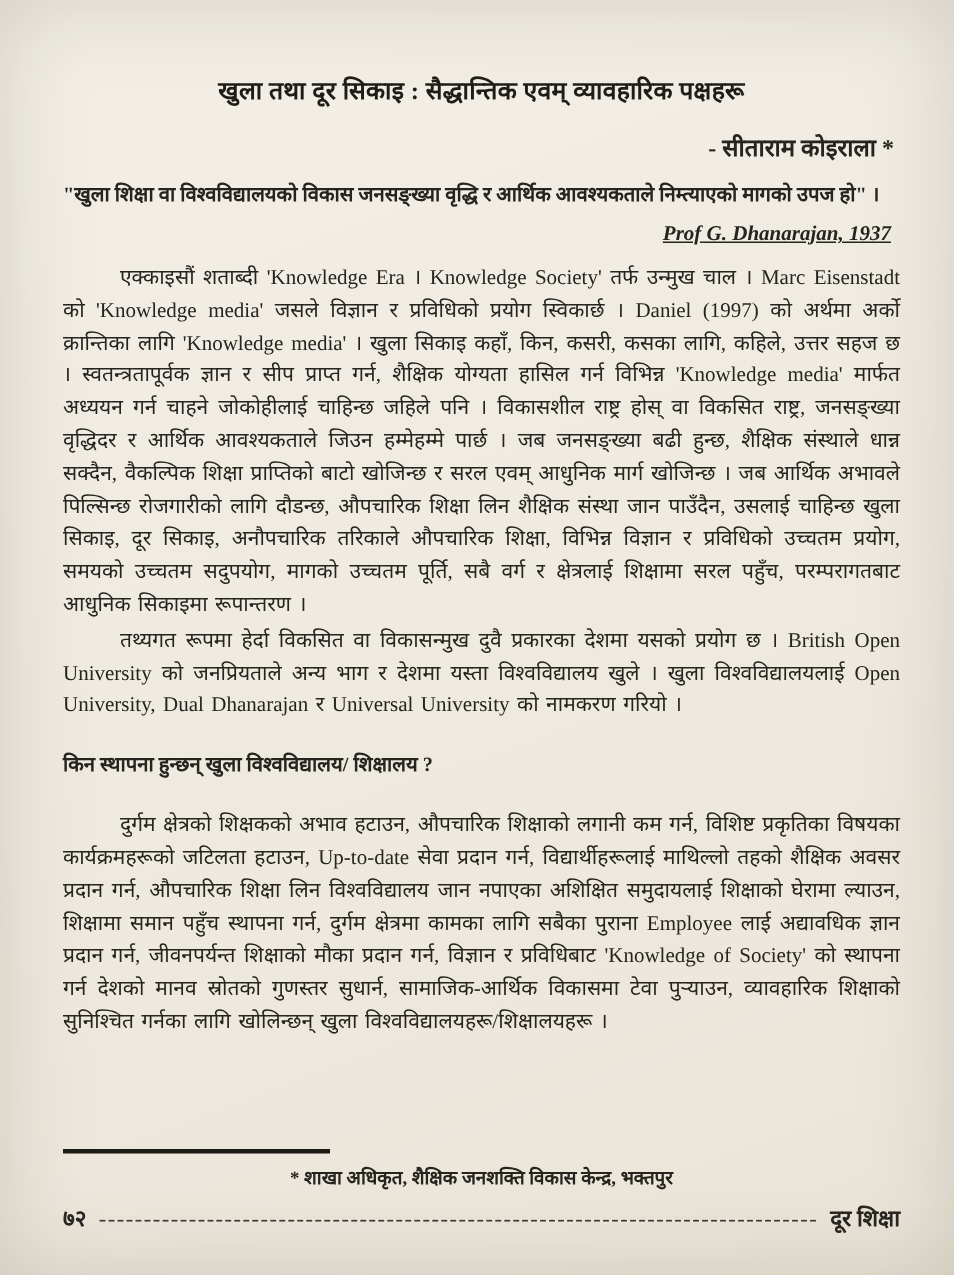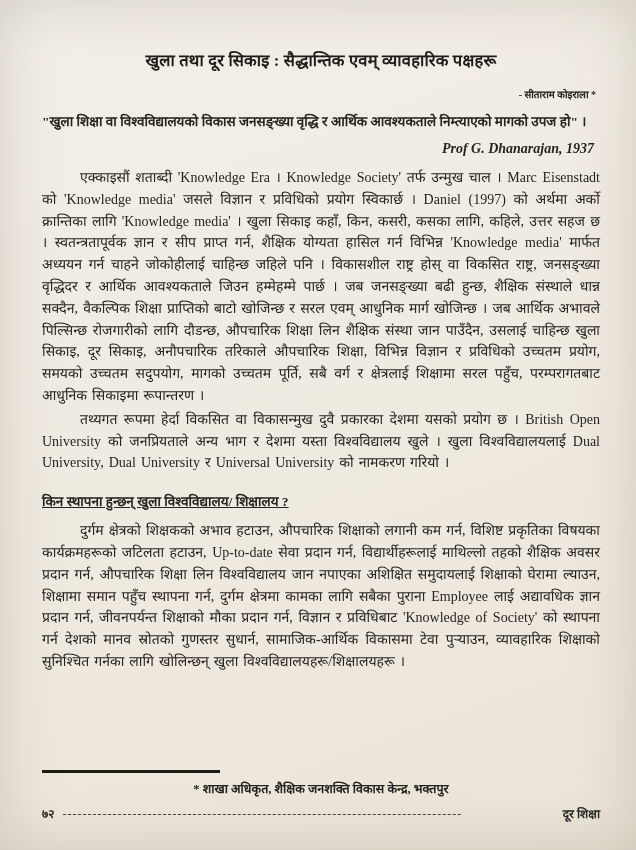--- a/index.html
+++ b/index.html
@@ -30,71 +30,72 @@
     text-align: center;
     font-weight: bold;
     font-size: 16.5px;
     letter-spacing: 0.2px;
     margin: 0 0 16px 0;
     color: #1f1d18;
   }
   .byline {
     text-align: right;
     font-weight: bold;
-    font-size: 10px;
+    font-size: 16px;
     margin: 0 4px 10px 0;
   }
   .quote {
     font-weight: bold;
     font-size: 13.5px;
     line-height: 22px;
     text-align: justify;
     margin: 0;
   }
   .attribution {
     text-align: right;
     font-weight: bold;
     font-style: italic;
     font-size: 14px;
     margin: 8px 6px 10px 0;
+    text-decoration: underline;
   }
   .para {
     font-size: 14px;
     line-height: 21.8px;
     text-align: justify;
     text-indent: 38px;
     margin: 0 0 2px 0;
     word-spacing: 1.5px;
   }
   .section-heading {
     font-weight: bold;
     font-size: 13.5px;
-    margin: 18px 0 10px 0;
-    text-decoration: underline;
+    margin: 18px 0 22px 0;
   }
   .footnote-block {
     position: absolute;
     left: 42px; right: 36px; bottom: 28px;
   }
   .footnote-rule {
     width: 178px; height: 3px;
     background: #1d1b16;
     margin-bottom: 7px;
   }
   .footnote {
     font-weight: bold;
     font-size: 12.5px;
     margin: 0 0 8px 0;
     text-align: center;
   }
   .footer-row {
     display: flex;
     align-items: baseline;
-    font-size: 12px;
+    font-size: 15px;
     gap: 8px;
+    text-align: right;
   }
   .footer-dashes {
     flex: 1;
     overflow: hidden;
     white-space: nowrap;
     letter-spacing: 1px;
     color: #3a3831;
   }
   .footer-page-num, .footer-label {
     font-weight: bold;
@@ -110,21 +111,21 @@
     <h1 class="doc-title">खुला तथा दूर सिकाइ : सैद्धान्तिक एवम् व्यावहारिक पक्षहरू</h1>
 
     <div class="byline">- सीताराम कोइराला *</div>
 
     <p class="quote">"खुला शिक्षा वा विश्वविद्यालयको विकास जनसङ्ख्या वृद्धि र आर्थिक आवश्यकताले निम्त्याएको मागको उपज हो" ।</p>
 
     <div class="attribution">Prof G. Dhanarajan, 1937</div>
 
     <p class="para">एक्काइसौं शताब्दी 'Knowledge Era । Knowledge Society' तर्फ उन्मुख चाल । Marc Eisenstadt को 'Knowledge media' जसले विज्ञान र प्रविधिको प्रयोग स्विकार्छ । Daniel (1997) को अर्थमा अर्को क्रान्तिका लागि 'Knowledge media' । खुला सिकाइ कहाँ, किन, कसरी, कसका लागि, कहिले, उत्तर सहज छ । स्वतन्त्रतापूर्वक ज्ञान र सीप प्राप्त गर्न, शैक्षिक योग्यता हासिल गर्न विभिन्न 'Knowledge media' मार्फत अध्ययन गर्न चाहने जोकोहीलाई चाहिन्छ जहिले पनि । विकासशील राष्ट्र होस् वा विकसित राष्ट्र, जनसङ्ख्या वृद्धिदर र आर्थिक आवश्यकताले जिउन हम्मेहम्मे पार्छ । जब जनसङ्ख्या बढी हुन्छ, शैक्षिक संस्थाले धान्न सक्दैन, वैकल्पिक शिक्षा प्राप्तिको बाटो खोजिन्छ र सरल एवम् आधुनिक मार्ग खोजिन्छ । जब आर्थिक अभावले पिल्सिन्छ रोजगारीको लागि दौडन्छ, औपचारिक शिक्षा लिन शैक्षिक संस्था जान पाउँदैन, उसलाई चाहिन्छ खुला सिकाइ, दूर सिकाइ, अनौपचारिक तरिकाले औपचारिक शिक्षा, विभिन्न विज्ञान र प्रविधिको उच्चतम प्रयोग, समयको उच्चतम  सदुपयोग, मागको उच्चतम पूर्ति, सबै वर्ग र क्षेत्रलाई शिक्षामा सरल पहुँच, परम्परागतबाट आधुनिक सिकाइमा रूपान्तरण ।</p>
 
-    <p class="para">तथ्यगत रूपमा हेर्दा विकसित वा विकासन्मुख दुवै प्रकारका देशमा यसको प्रयोग छ । British Open University को जनप्रियताले अन्य भाग र देशमा यस्ता विश्वविद्यालय खुले । खुला विश्वविद्यालयलाई Dual University, Dual University र Universal University को नामकरण गरियो ।</p>
+    <p class="para">तथ्यगत रूपमा हेर्दा विकसित वा विकासन्मुख दुवै प्रकारका देशमा यसको प्रयोग छ । British Open University को जनप्रियताले अन्य भाग र देशमा यस्ता विश्वविद्यालय खुले । खुला विश्वविद्यालयलाई Open University, Dual Dhanarajan र Universal University को नामकरण गरियो ।</p>
 
     <h2 class="section-heading">किन स्थापना हुन्छन् खुला विश्वविद्यालय/ शिक्षालय ?</h2>
 
     <p class="para">दुर्गम क्षेत्रको शिक्षकको अभाव हटाउन, औपचारिक शिक्षाको लगानी कम गर्न, विशिष्ट प्रकृतिका विषयका कार्यक्रमहरूको जटिलता हटाउन, Up-to-date सेवा प्रदान गर्न, विद्यार्थीहरूलाई माथिल्लो तहको शैक्षिक अवसर प्रदान गर्न, औपचारिक शिक्षा लिन विश्वविद्यालय जान नपाएका अशिक्षित समुदायलाई शिक्षाको घेरामा ल्याउन, शिक्षामा समान पहुँच स्थापना गर्न, दुर्गम क्षेत्रमा कामका लागि सबैका पुराना Employee लाई अद्यावधिक ज्ञान प्रदान गर्न, जीवनपर्यन्त शिक्षाको मौका प्रदान गर्न, विज्ञान र प्रविधिबाट 'Knowledge of Society' को स्थापना गर्न देशको मानव स्रोतको गुणस्तर सुधार्न, सामाजिक-आर्थिक विकासमा टेवा पुर्‍याउन, व्यावहारिक शिक्षाको सुनिश्चित गर्नका लागि खोलिन्छन् खुला विश्वविद्यालयहरू/शिक्षालयहरू ।</p>
 
   </div>
 
   <div class="footnote-block">
     <div class="footnote-rule"></div>
     <p class="footnote">* शाखा अधिकृत, शैक्षिक जनशक्ति विकास केन्द्र, भक्तपुर</p>

